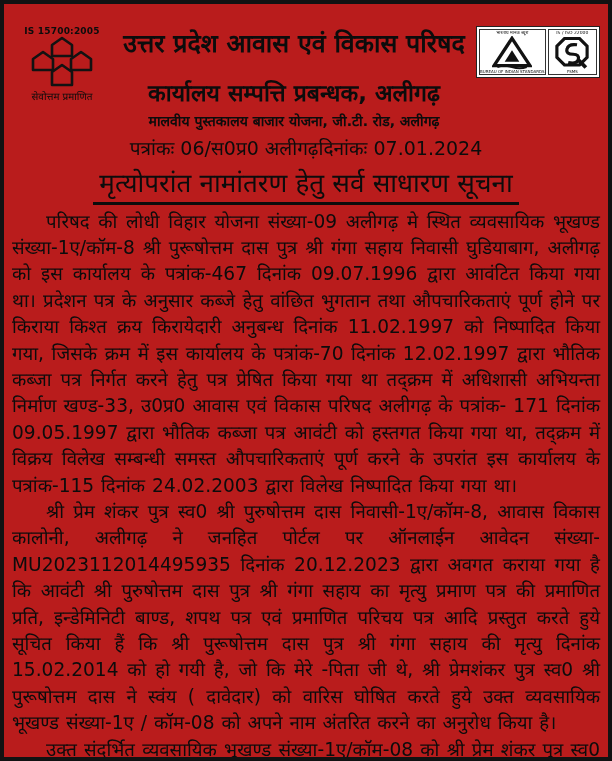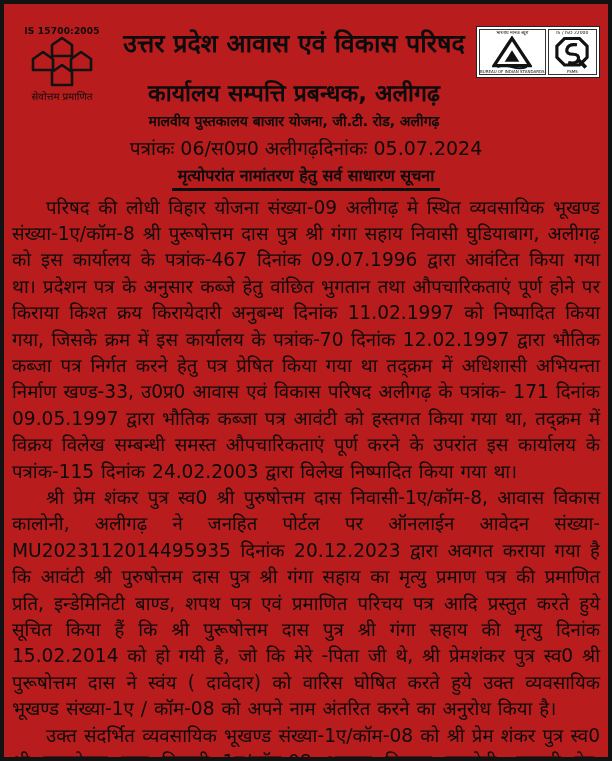--- a/index.html
+++ b/index.html
@@ -21,21 +21,21 @@
   .org-address{font-size:14px;font-weight:bold;margin-top:5px;}
   .stamps{flex:0 0 auto;width:118px;border:1.5px solid #222;display:flex;
           padding:2px;gap:2px;background:#fff;margin-top:2px;}
   .stamp{flex:1;border:1px solid #333;text-align:center;padding:1px 0 0 0;}
   .stamp-top{font-size:4.5px;line-height:1.1;white-space:nowrap;overflow:hidden;}
   .stamp-bottom{font-size:4px;line-height:1.1;white-space:nowrap;overflow:hidden;}
   
   .meta{display:flex;justify-content:center;font-size:19px;margin-top:4px;padding:0 1px;}
   
   .notice-title-wrap{text-align:center;margin-top:3px;}
-  .notice-title{display:inline-block;font-size:16px;font-weight:bold;
+  .notice-title{display:inline-block;font-size:26px;font-weight:normal;
                 border-bottom:3px solid #0c0c0c;padding:0 6px 2px 6px;}
   
   .body-text{margin-top:4px;}
   .para{font-size:18.6px;line-height:26.4px;text-align:justify;margin:0;
         text-indent:34px;word-spacing:1px;}
   svg{display:block;margin:0 auto;}
 </style>
 </head>
 <body>
 
@@ -85,21 +85,21 @@
             <path d="M40,38 L52,50" stroke="#121212" stroke-width="6"></path>
           </svg>
         </span>
         <div class="stamp-bottom">FSMS</div>
       </div>
     </div>
   </div>
 
   <div class="meta">
     <span>पत्रांकः 06/स0प्र0 अलीगढ़</span>
-    <span>दिनांकः 05.07.2024</span>
+    <span>दिनांकः 07.01.2024</span>
   </div>
 
   <div class="notice-title-wrap">
     <span class="notice-title">मृत्योपरांत नामांतरण हेतु सर्व साधारण सूचना</span>
   </div>
 
   <div class="body-text">
     <p class="para">परिषद की लोधी विहार योजना संख्या-09 अलीगढ़ मे स्थित व्यवसायिक भूखण्ड संख्या-1ए/कॉम-8 श्री पुरूषोत्तम दास पुत्र श्री गंगा सहाय निवासी घुडियाबाग, अलीगढ़ को इस कार्यालय के पत्रांक-467 दिनांक 09.07.1996 द्वारा आवंटित किया गया था। प्रदेशन पत्र के अनुसार कब्जे हेतु वांछित भुगतान तथा औपचारिकताएं पूर्ण होने पर किराया किश्त क्रय किरायेदारी अनुबन्ध दिनांक 11.02.1997 को निष्पादित किया गया, जिसके क्रम में इस कार्यालय के पत्रांक-70 दिनांक 12.02.1997 द्वारा भौतिक कब्जा पत्र निर्गत करने हेतु पत्र प्रेषित किया गया था तद्क्रम में अधिशासी अभियन्ता निर्माण खण्ड-33, उ0प्र0 आवास एवं विकास परिषद अलीगढ़ के पत्रांक- 171 दिनांक 09.05.1997 द्वारा भौतिक कब्जा पत्र आवंटी को हस्तगत किया गया था, तद्क्रम में विक्रय विलेख सम्बन्धी समस्त औपचारिकताएं पूर्ण करने के उपरांत इस कार्यालय के पत्रांक-115 दिनांक 24.02.2003 द्वारा विलेख निष्पादित किया गया था।</p>
     <p class="para">श्री प्रेम शंकर पुत्र स्व0 श्री पुरुषोत्तम दास निवासी-1ए/कॉम-8, आवास विकास कालोनी, अलीगढ़ ने जनहित पोर्टल पर ऑनलाईन आवेदन संख्या-MU2023112014495935 दिनांक 20.12.2023 द्वारा अवगत कराया गया है कि आवंटी श्री पुरुषोत्तम दास पुत्र श्री गंगा सहाय का मृत्यु प्रमाण पत्र की प्रमाणित प्रति, इन्डेमिनिटी बाण्ड, शपथ पत्र एवं प्रमाणित परिचय पत्र आदि प्रस्तुत करते हुये सूचित किया हैं कि श्री पुरूषोत्तम दास पुत्र श्री गंगा सहाय की मृत्यु दिनांक 15.02.2014 को हो गयी है, जो कि मेरे -पिता जी थे, श्री प्रेमशंकर पुत्र स्व0 श्री पुरूषोत्तम दास ने स्वंय ( दावेदार) को वारिस घोषित करते हुये उक्त व्यवसायिक भूखण्ड संख्या-1ए / कॉम-08 को अपने नाम अंतरित करने का अनुरोध किया है।</p>
     <p class="para"><span>उक्त संदर्भित व्यवसायिक भूखण्ड संख्या-1ए/कॉम-08 को श्री प्रेम शंकर पुत्र स्व0 श्री पुरूषोत्तम दास निवासी 1ए/कॉम-08 आवास विकास कालोनी, सासनी गेट, अलीगढ़ के पक्ष में नामांतरित करने में किसी को कोई आपत्ति हो तो सर्वसाधारण सूचना की तिथि से 30 दिन के अन्दर साक्ष्य सहित अपनी आपत्ति कार्यालय सम्पत्ति प्रबन्धक, उ0प्र0 आवास एवं विकास परिषद मालवीय पुस्तकालय बाजार योजना जी0टी0 रोड़, अलीगढ़ में प्रस्तुत करें। अन्यथा उक्त अवधि के पश्चात दावाकर्ता के पक्ष में परिषद नियमानुसार नामांतरण कर दिया जायेगा। जिसके लिये परिषद उत्तरदायी नहीं होगा और इस सम्बन्ध में कोई क्लैम मान्य नहीं होगा।</span></p>

